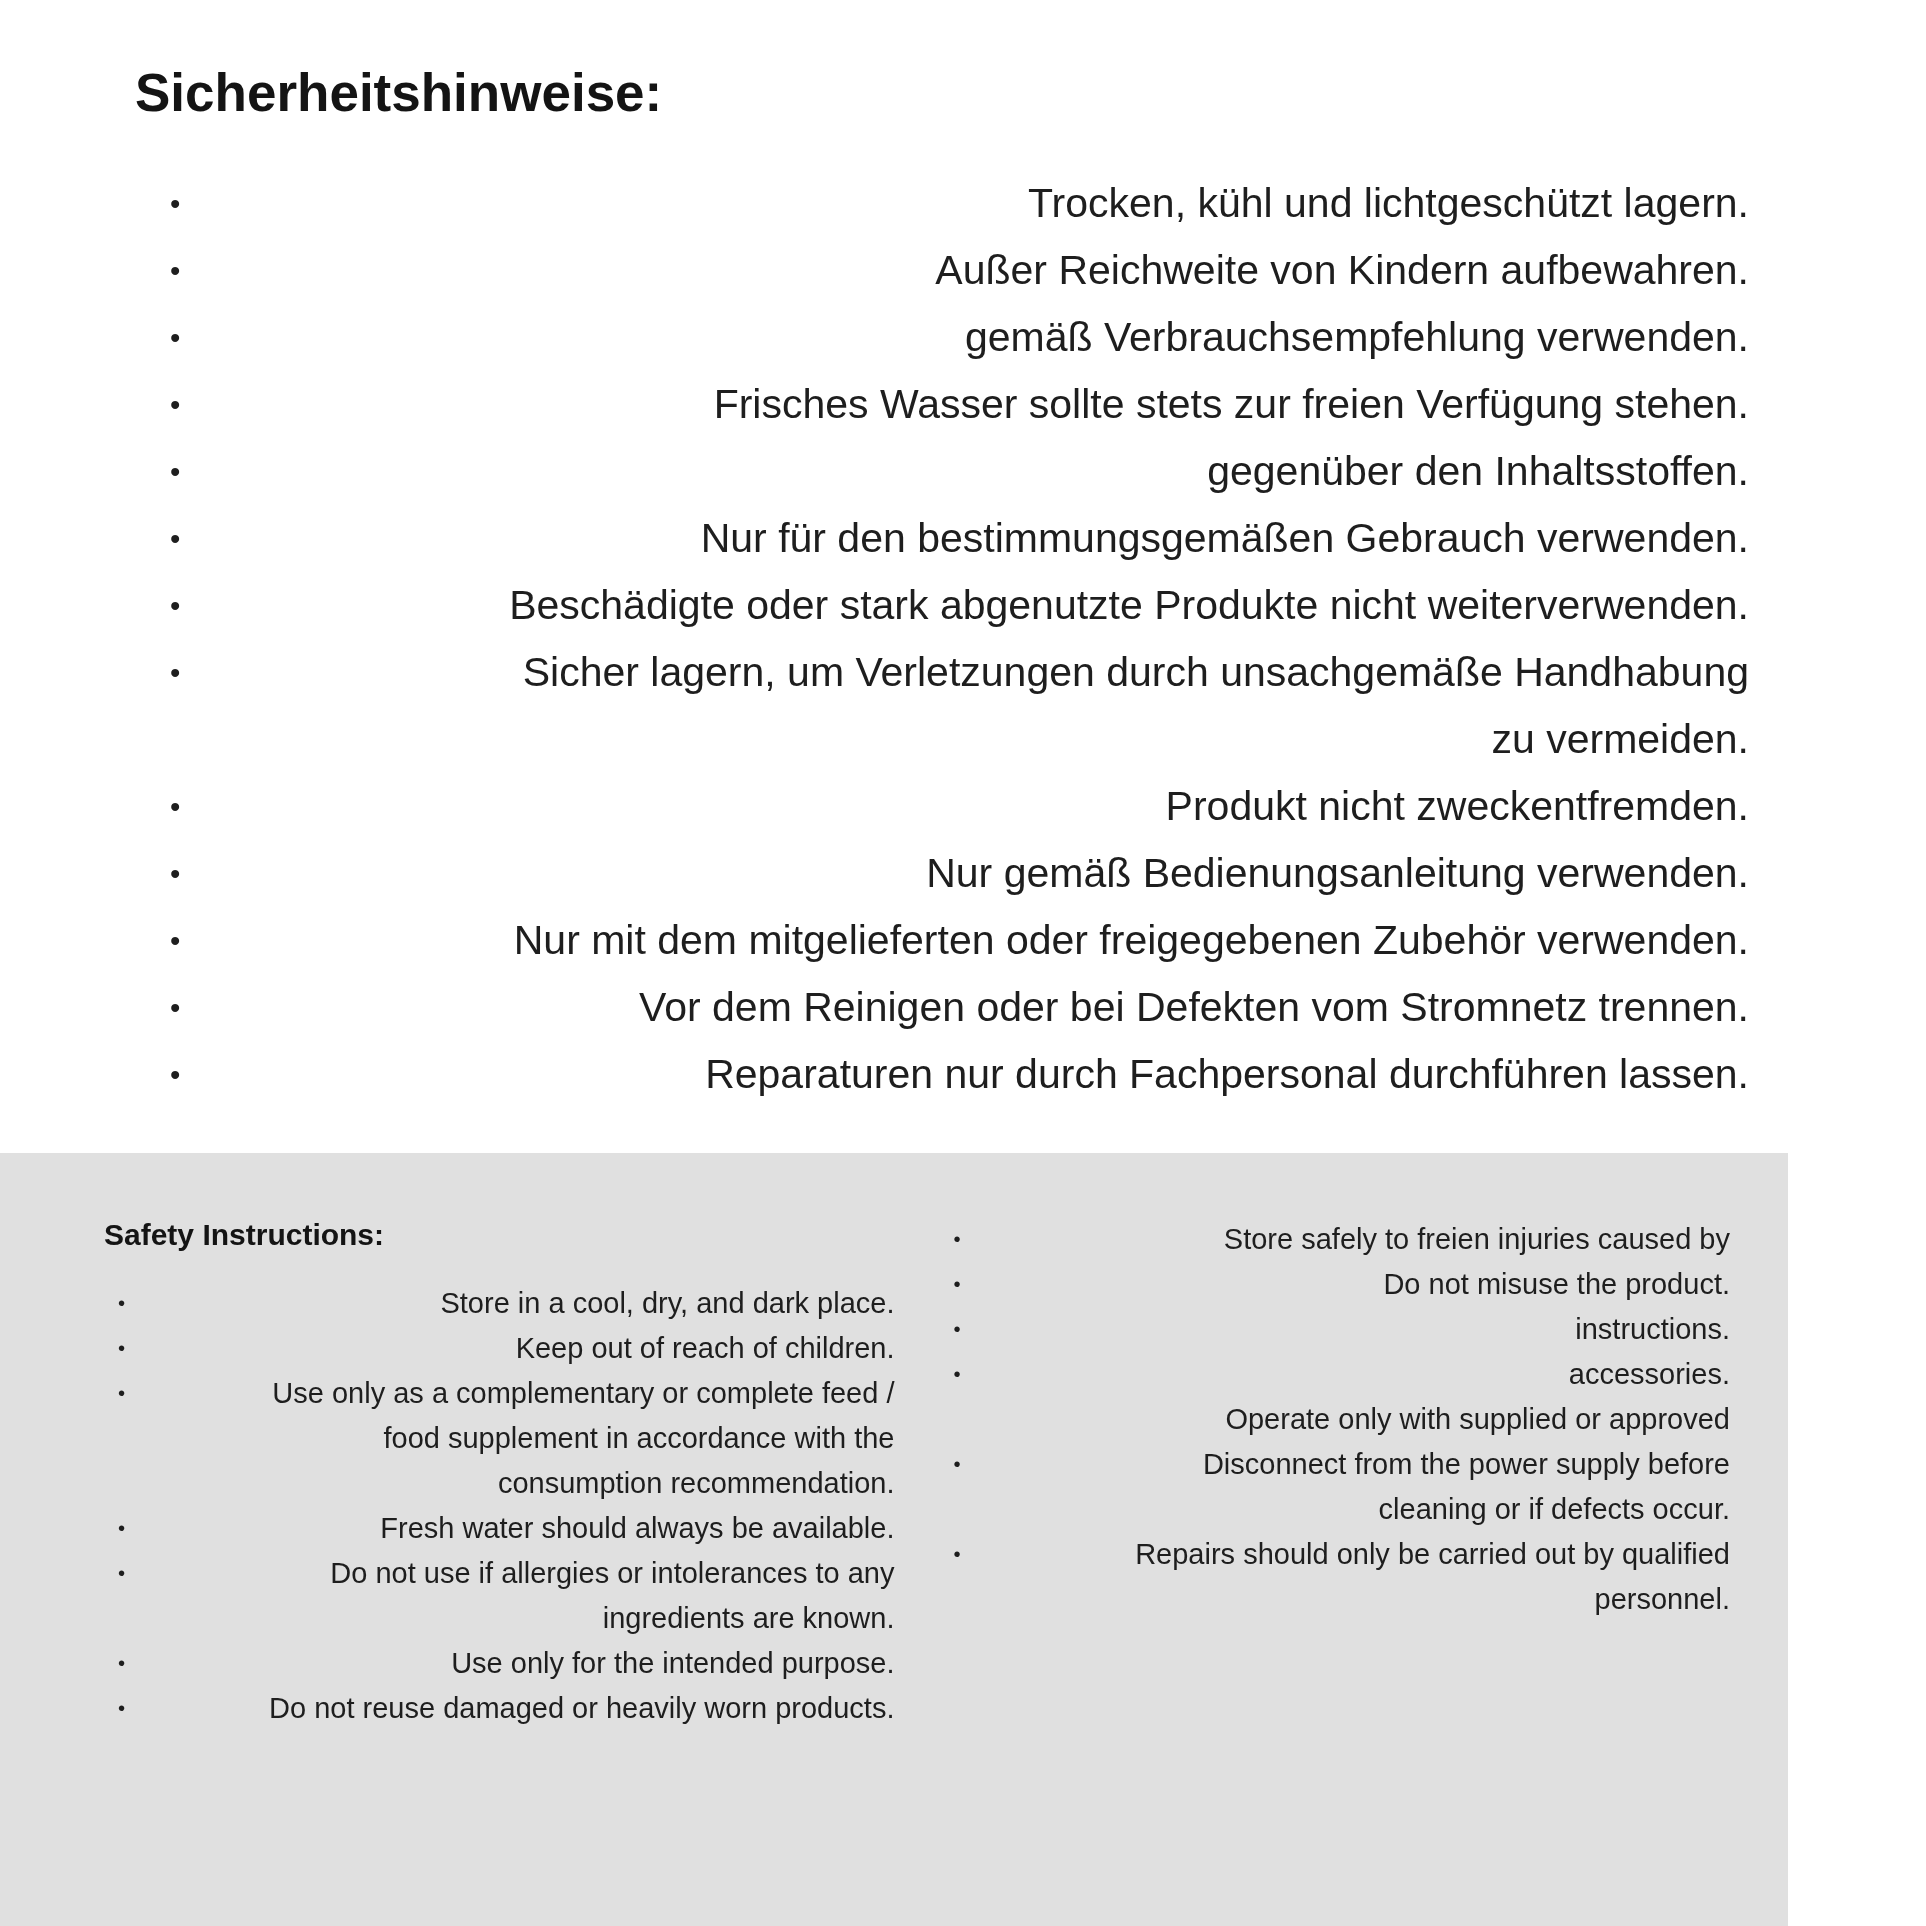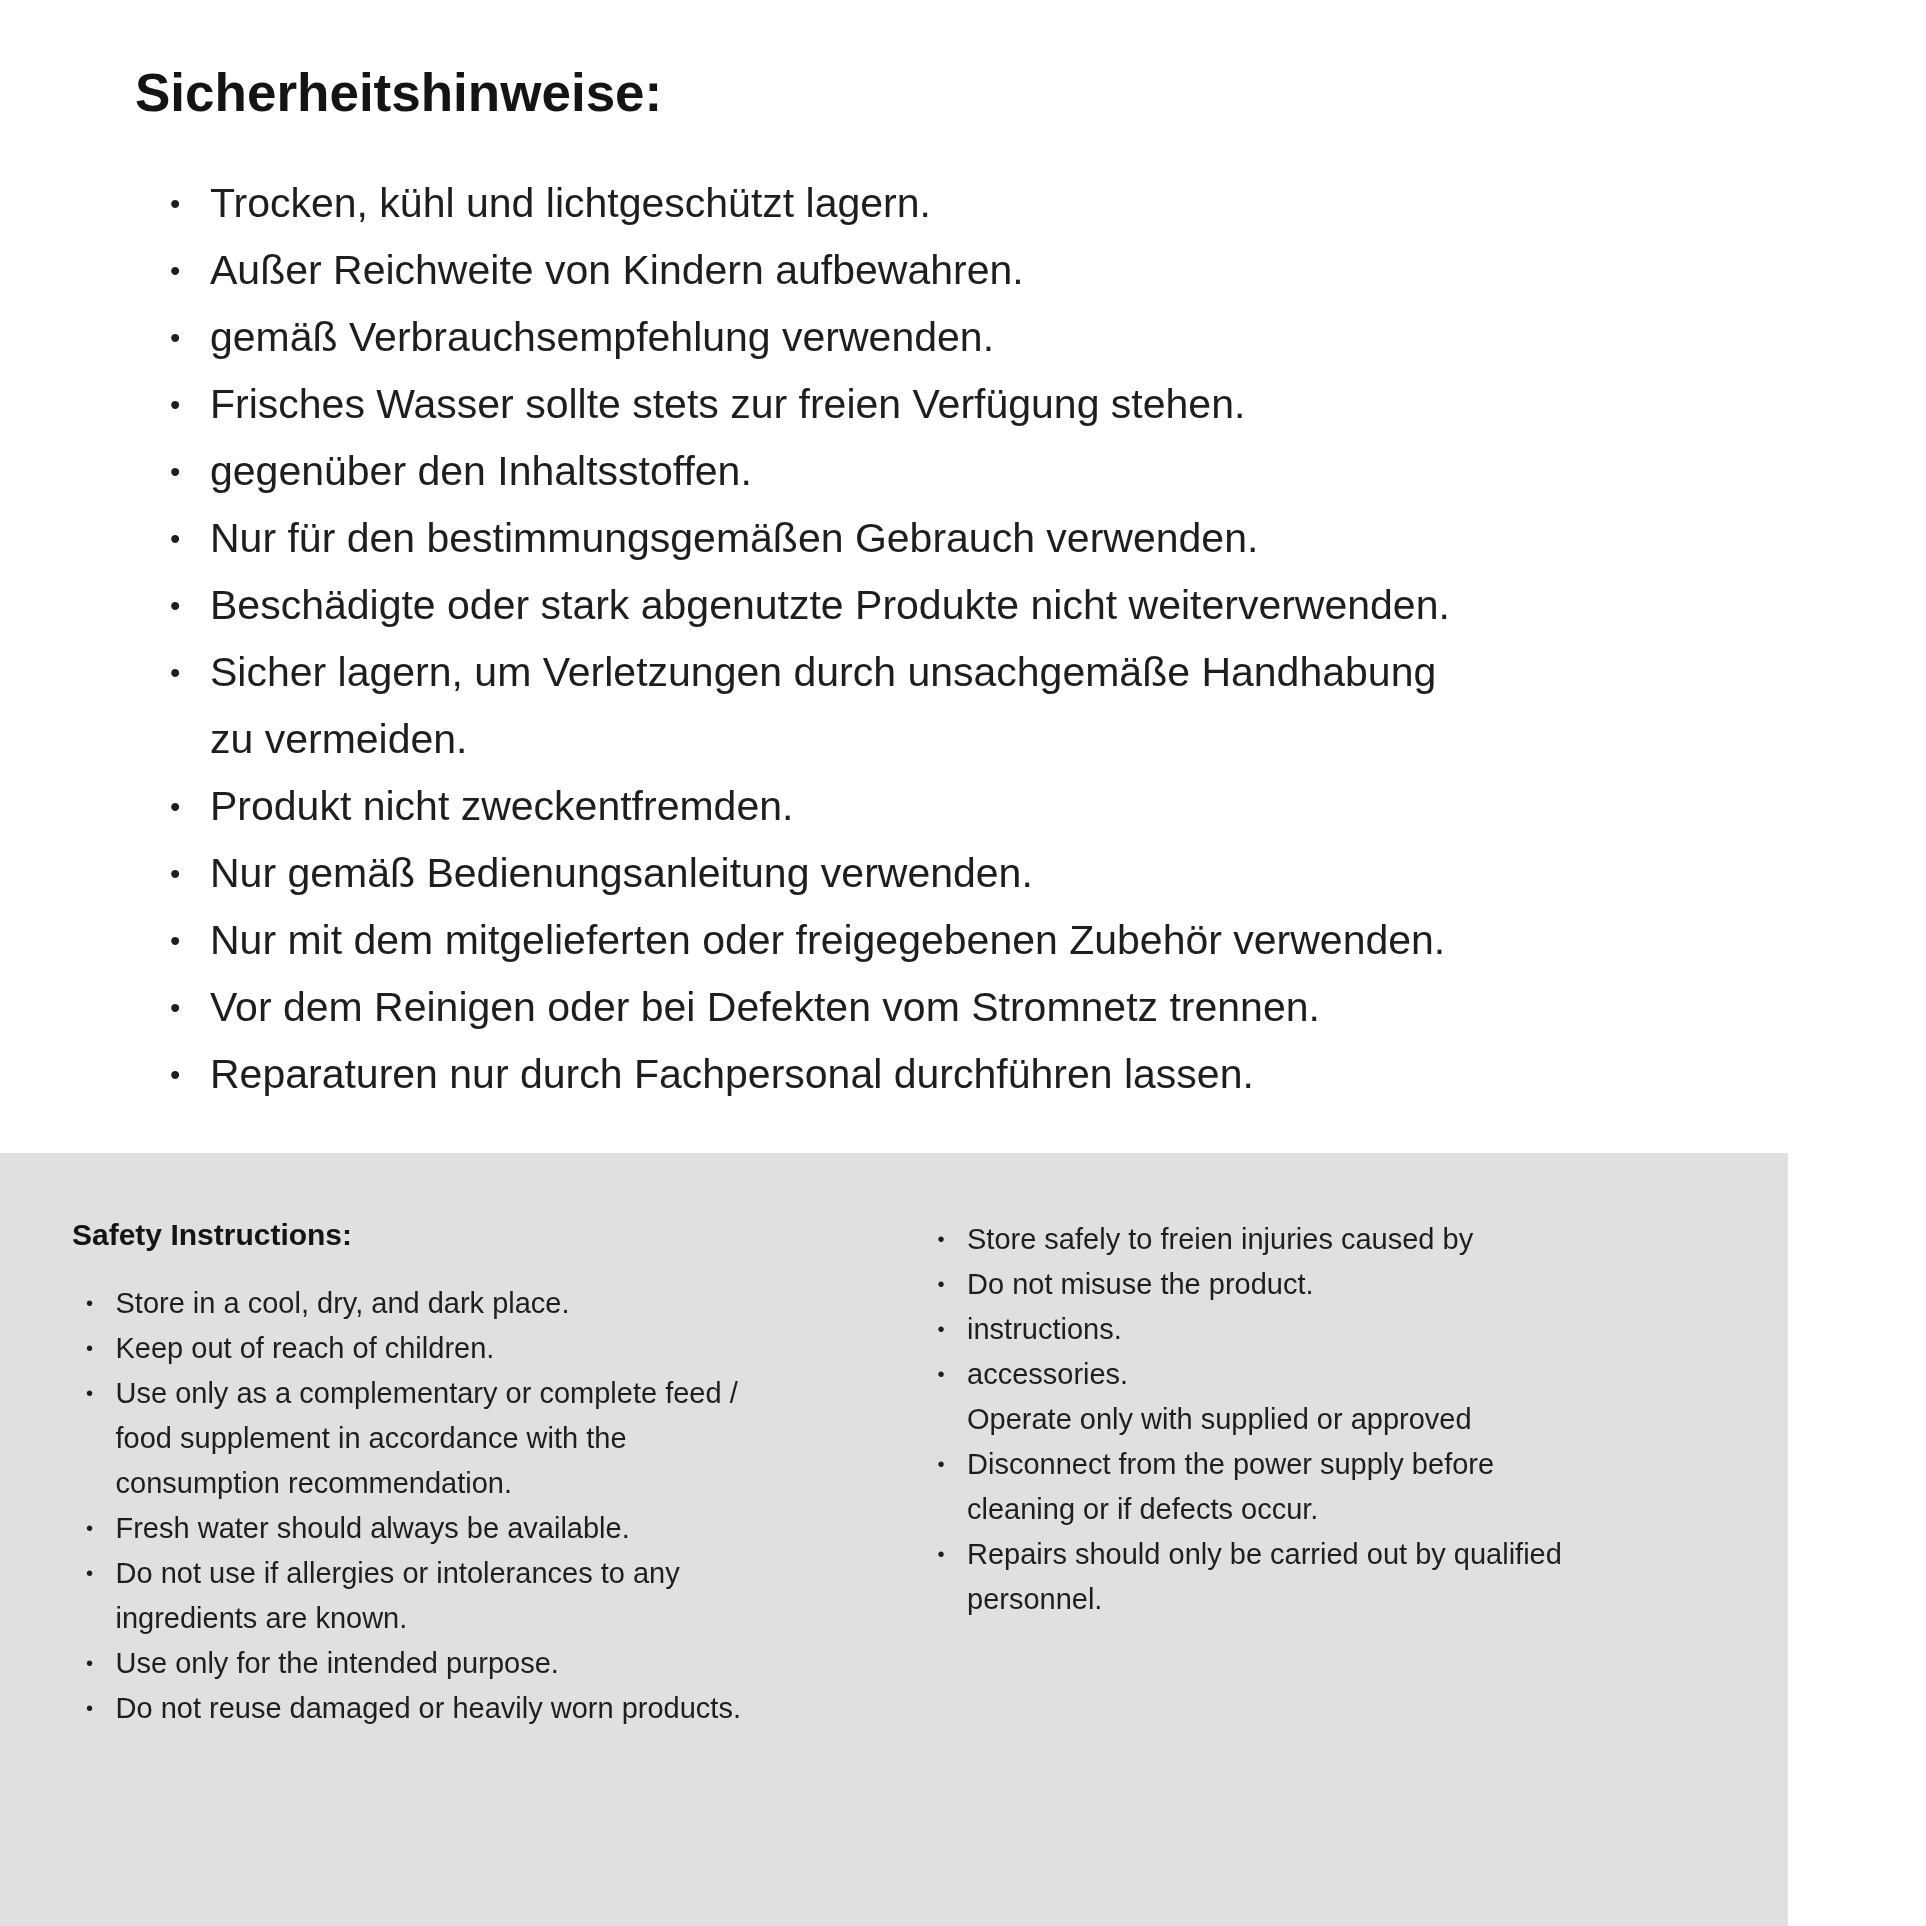--- a/index.html
+++ b/index.html
@@ -40,30 +40,30 @@
     font-size: 41px;
     line-height: 67px;
   }
   li.bitem { display: flex; align-items: flex-start; }
   .bullet {
     flex: 0 0 auto;
     text-align: left;
     color: #1e1e1e;
   }
   .german .bullet { width: 40px; font-size: 0.72em; line-height: 67px; }
-  .btext { flex: 1 1 auto; }
+  .btext { flex: 1 1 auto; text-align: right; }
   .ln { display: block; }
 
   
   .english {
     flex: 1 1 auto;
     margin-top: 45px;
     background: #e0e0e0;
     box-sizing: border-box;
-    padding: 64px 58px 0 72px;
+    padding: 64px 58px 0 104px;
   }
   .eng-cols {
     display: flex;
     gap: 45px;
     align-items: flex-start;
   }
   .col { flex: 1 1 0; min-width: 0; }
   .english h2 {
     margin: 0 0 28px 0;
     font-size: 30px;

